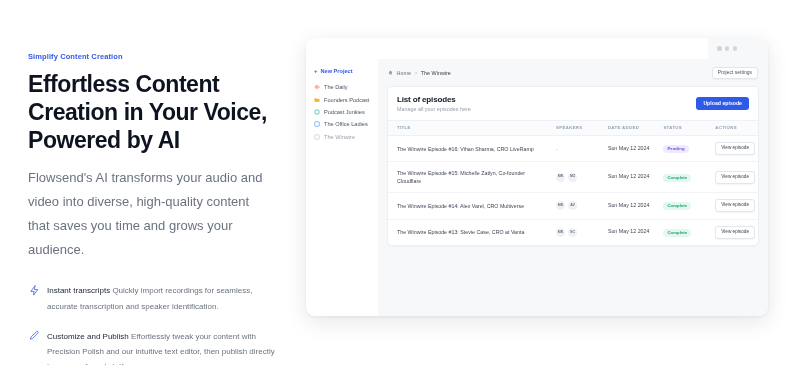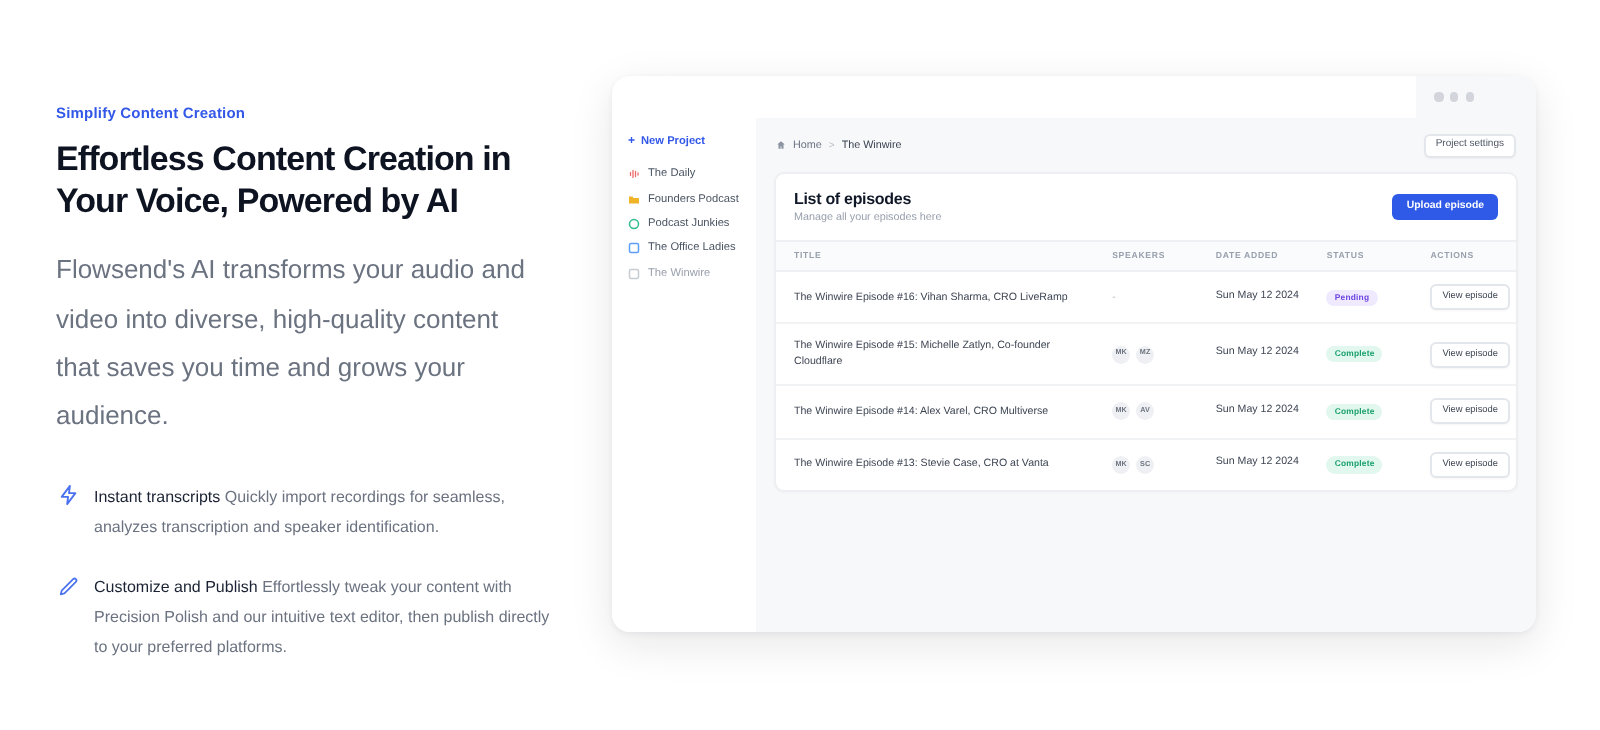--- a/index.html
+++ b/index.html
@@ -20,21 +20,21 @@
   }
   .eyebrow {
     color: #3358e8;
     font-size: 7.5px;
     font-weight: 700;
     letter-spacing: .1px;
     margin-bottom: 9px;
   }
   .headline {
     color: #0d1321;
-    font-size: 17px;
+    font-size: 23px;
     line-height: 1.22;
     font-weight: 700;
     letter-spacing: -.45px;
     margin-bottom: 12px;
     max-width: 252px;
   }
   .subhead {
     color: #6b7280;
     font-size: 13px;
     line-height: 1.85;
@@ -251,21 +251,21 @@
     <div class="features">
 
       <div class="feature">
         <span class="feat-icon">
           <svg width="11" height="11" viewBox="0 0 24 24" fill="none" stroke="#4a72f0" stroke-width="2" stroke-linejoin="round" stroke-linecap="round">
             <polygon points="13 2 4 14 11 14 10 22 19 10 12 10 13 2"></polygon>
           </svg>
         </span>
         <div class="feat-text">
           <b>Instant transcripts</b>
-          <span>Quickly import recordings for seamless, analyzes transcription and speaker identification.</span>
+          <span>Quickly import recordings for seamless, accurate transcription and speaker identification.</span>
         </div>
       </div>
 
 
       <div class="feature">
         <span class="feat-icon">
           <svg width="11" height="11" viewBox="0 0 24 24" fill="none" stroke="#4a72f0" stroke-width="1.9" stroke-linejoin="round" stroke-linecap="round">
             <path d="M16.5 3.5a2.1 2.1 0 0 1 3 3L7 19l-4 1 1-4z"></path>
           </svg>
         </span>

